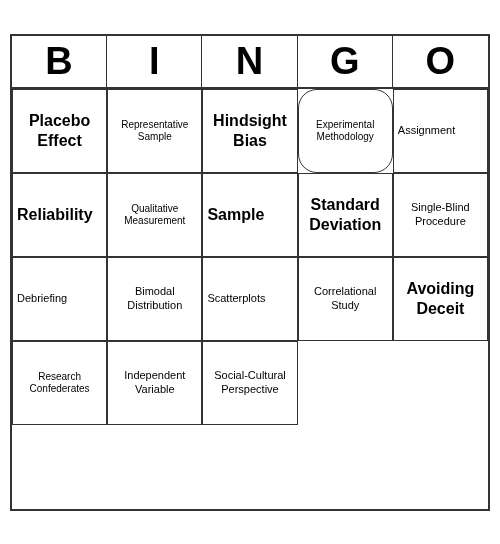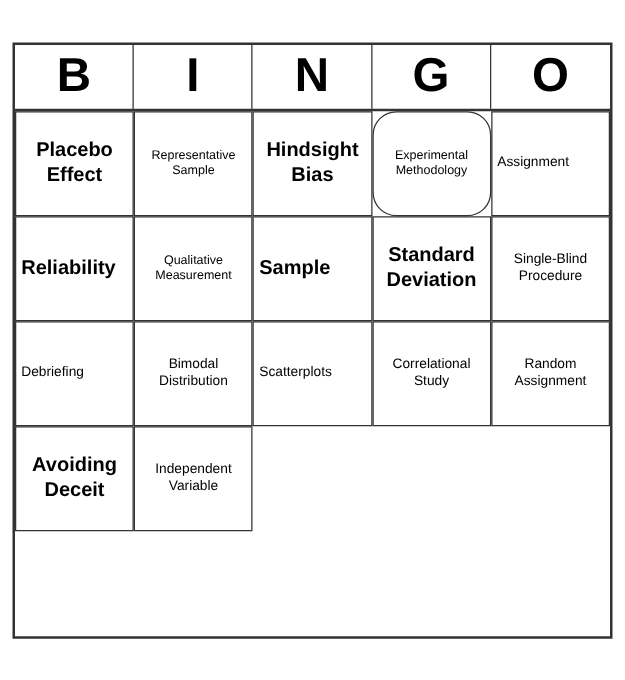--- a/index.html
+++ b/index.html
@@ -96,23 +96,26 @@
       </div>
       <div class="bingo-cell">
         <span>Bimodal Distribution</span>
       </div>
       <div class="bingo-cell">
         <span>Scatterplots</span>
       </div>
       <div class="bingo-cell">
         <span>Correlational Study</span>
       </div>
-      <div class="bingo-cell">
-        <span>Random Assignment</span>
-      </div>
       <div class="bingo-cell large-text">
         <span>Avoiding Deceit</span>
       </div>
+      <div class="bingo-cell" style="font-size: 10px;">
+        <span>Research Confederates</span>
+      </div>
       <div class="bingo-cell">
         <span>Independent Variable</span>
+      </div>
+      <div class="bingo-cell">
+        <span>Social-Cultural Perspective</span>
       </div>
     </div>
 </div>
 
 </body></html>

